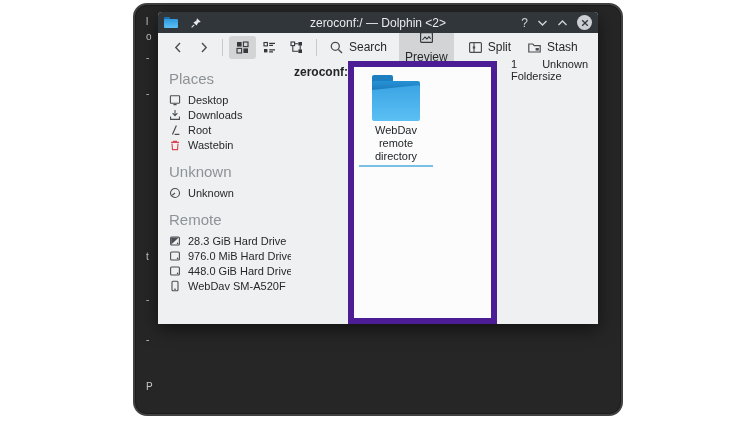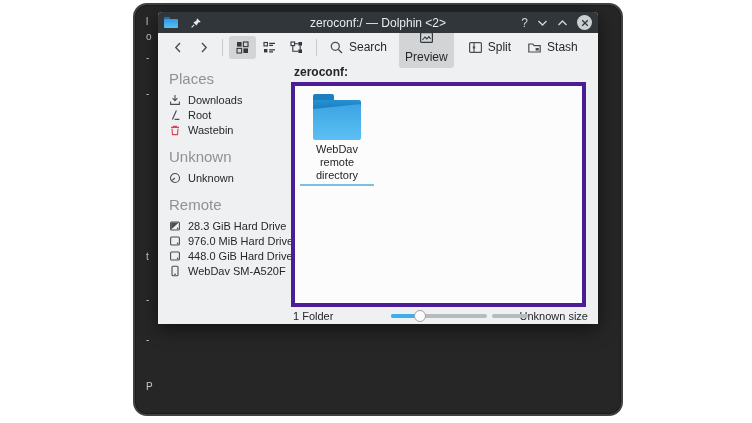--- a/index.html
+++ b/index.html
@@ -47,25 +47,25 @@
 
   
   .body-row { flex:1; display:flex; min-height:0; }
   .sidebar { width:133px; flex:0 0 133px; padding-top:5px; overflow:hidden; }
   .side-header { color:#8d9297; font-size:15px; padding:4px 0 5px 11px; }
   .side-section { margin-bottom:7px; }
   .side-item { display:flex; align-items:center; gap:7px; height:15px;
     padding-left:11px; font-size:11px; color:#25282b; white-space:nowrap; }
   .icon12 { width:12px; height:12px; flex:0 0 12px; display:block; }
 
-  .main-col { flex:1; display:flex; flex-direction:column; min-width:0; }
+  .main-col { flex:1; display:flex; flex-direction:row; min-width:0; }
   .breadcrumb-row { height:21px; flex:0 0 21px; display:flex; align-items:center;
     padding-left:3px; }
   .breadcrumb { font-size:12px; font-weight:bold; color:#232629; }
-  .view { flex:1; margin-right:12px; border:4px solid #4c1d95; background:#fcfcfc;
+  .view { flex:1; margin-right:12px; border:6px solid #4c1d95; background:#fcfcfc;
     position:relative; }
 
   .file-item { position:absolute; left:5px; top:8px; width:74px; text-align:center; }
   .folder-icon { position:relative; width:48px; height:46px; margin:0 auto; }
   .folder-back { position:absolute; left:0; top:6px; width:48px; height:14px;
     background:linear-gradient(180deg,#2492d6,#1a70ae); border-radius:2px; }
   .folder-tab { position:absolute; left:0; top:0; width:21px; height:8px;
     background:#1d7fc0; border-radius:2px 2px 0 0; }
   .folder-front { position:absolute; left:0; bottom:0; width:48px; height:36px;
     background:linear-gradient(180deg,#3ba4e3,#5cc0f4); border-radius:2px;
@@ -200,20 +200,27 @@
 
     </div>
 
     <div class="body-row">
 
       <div class="sidebar">
         <div class="side-section">
           <div class="side-header">Places</div>
           <div class="side-item">
             <svg class="icon12" viewBox="0 0 12 12">
+              <rect x="1.4" y="1.8" width="9.2" height="7.4" rx="0.6" fill="none" stroke="#4a4f54" stroke-width="1.1"></rect>
+              <path d="M4.4 10.6 H7.6" stroke="#4a4f54" stroke-width="1.1"></path>
+            </svg>
+            <span>Desktop</span>
+          </div>
+          <div class="side-item">
+            <svg class="icon12" viewBox="0 0 12 12">
               <path d="M6 1 V6.2 M3.6 4.2 L6 6.6 L8.4 4.2" stroke="#4a4f54" stroke-width="1.1" fill="none"></path>
               <path d="M1.6 7.6 V10.4 H10.4 V7.6" stroke="#4a4f54" stroke-width="1.1" fill="none"></path>
             </svg>
             <span>Downloads</span>
           </div>
           <div class="side-item">
             <svg class="icon12" viewBox="0 0 12 12">
               <path d="M7.4 1.4 L3.4 10.4 M5.6 10.4 H10.4" stroke="#4a4f54" stroke-width="1.2" fill="none"></path>
             </svg>
             <span>Root</span>

